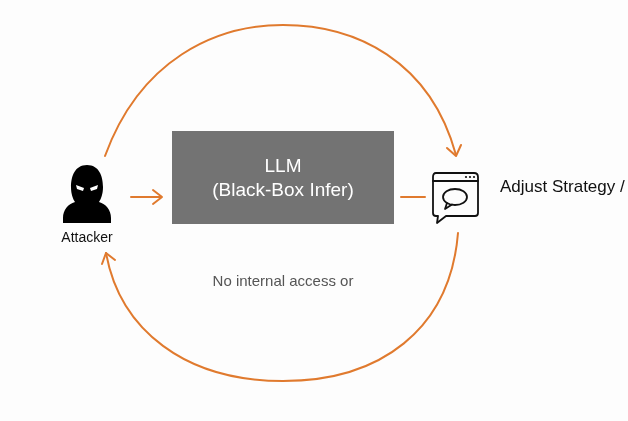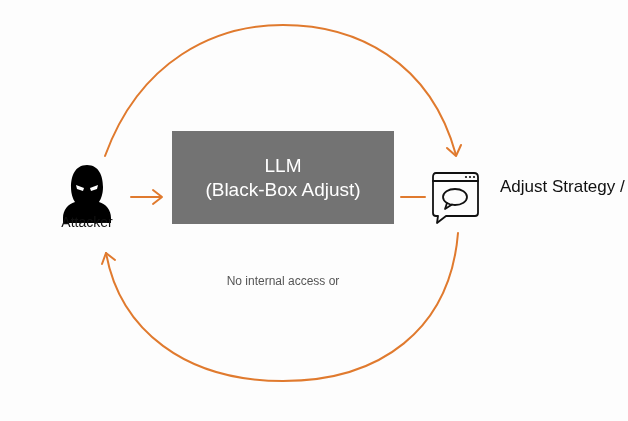--- a/index.html
+++ b/index.html
@@ -1,20 +1,20 @@
 <!DOCTYPE html>
 <html><head>
 <meta charset="utf-8">
 <style>
   html,body{margin:0;padding:0;}
   body{width:628px;height:421px;background:#fdfdfd;position:relative;overflow:hidden;font-family:"Liberation Sans",sans-serif;}
   svg.arcs{position:absolute;left:0;top:0;}
   .llm-box{position:absolute;left:172px;top:131px;width:222px;height:93px;background:#737373;display:flex;flex-direction:column;align-items:center;justify-content:center;color:#fff;font-size:19px;line-height:24px;text-align:center;}
-  .caption{position:absolute;left:172px;top:272px;width:222px;text-align:center;color:#555;font-size:12px;line-height:18px;}
-  .attacker-label{position:absolute;left:47px;top:214px;width:80px;text-align:center;font-size:14px;color:#111;}
+  .caption{position:absolute;left:172px;top:272px;width:222px;text-align:center;color:#555;font-size:15px;line-height:18px;}
+  .attacker-label{position:absolute;left:47px;top:229px;width:80px;text-align:center;font-size:14px;color:#111;}
   .right-label{position:absolute;left:500px;top:177px;font-size:17px;line-height:20px;color:#111;}
   .icon{position:absolute;}
 </style>
 </head>
 <body>
 
 <svg class="arcs" width="628" height="421" viewBox="0 0 628 421">
   <g fill="none" stroke="#e07a2e" stroke-width="2" stroke-linecap="round" stroke-linejoin="round">
 
     <path d="M105,156 C140,60 215,25 283,25 C355,25 430,60 456,155"></path>
@@ -25,21 +25,21 @@
 
     <path d="M131,197 L161,197"></path>
     <path d="M153,190 L162,197 L153,204"></path>
 
     <path d="M401,197 L425,197"></path>
   </g>
 </svg>
 
 <div class="llm-box">
   <span>LLM</span>
-  <span>(Black-Box Adjust)</span>
+  <span>(Black-Box Infer)</span>
 </div>
 
 <div class="caption">
   <div>No internal access or</div>
 </div>
 
 <svg class="icon" style="left:62px;top:163px" width="50" height="62" viewBox="0 0 50 62">
   <path d="M25,2 C13,2 9,13 9,24 C9,31 11,36 13,39 C6,41 1,47 1,55 L1,60 L49,60 L49,55 C49,47 44,41 37,39 C39,36 41,31 41,24 C41,13 37,2 25,2 Z" fill="#000"></path>
   <path d="M14,22 L22,25 L21,28 L15,26 Z" fill="#fff"></path>
   <path d="M36,22 L28,25 L29,28 L35,26 Z" fill="#fff"></path>

